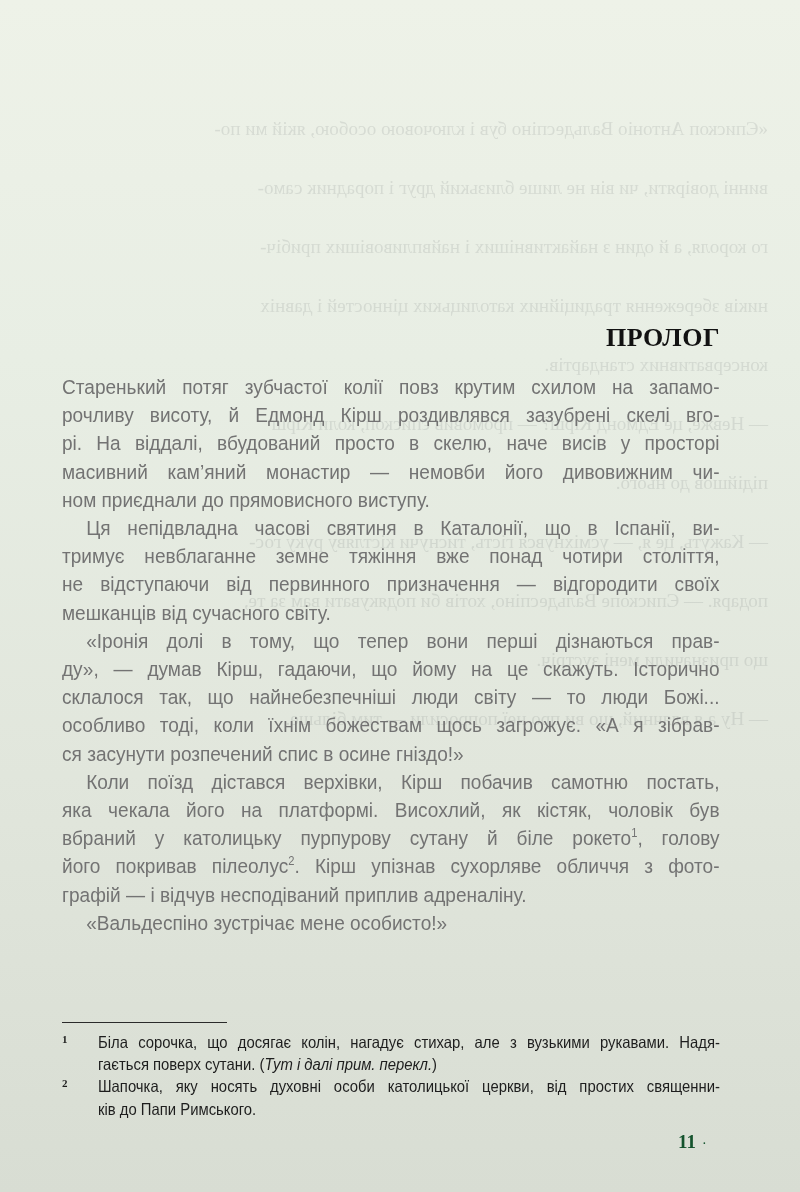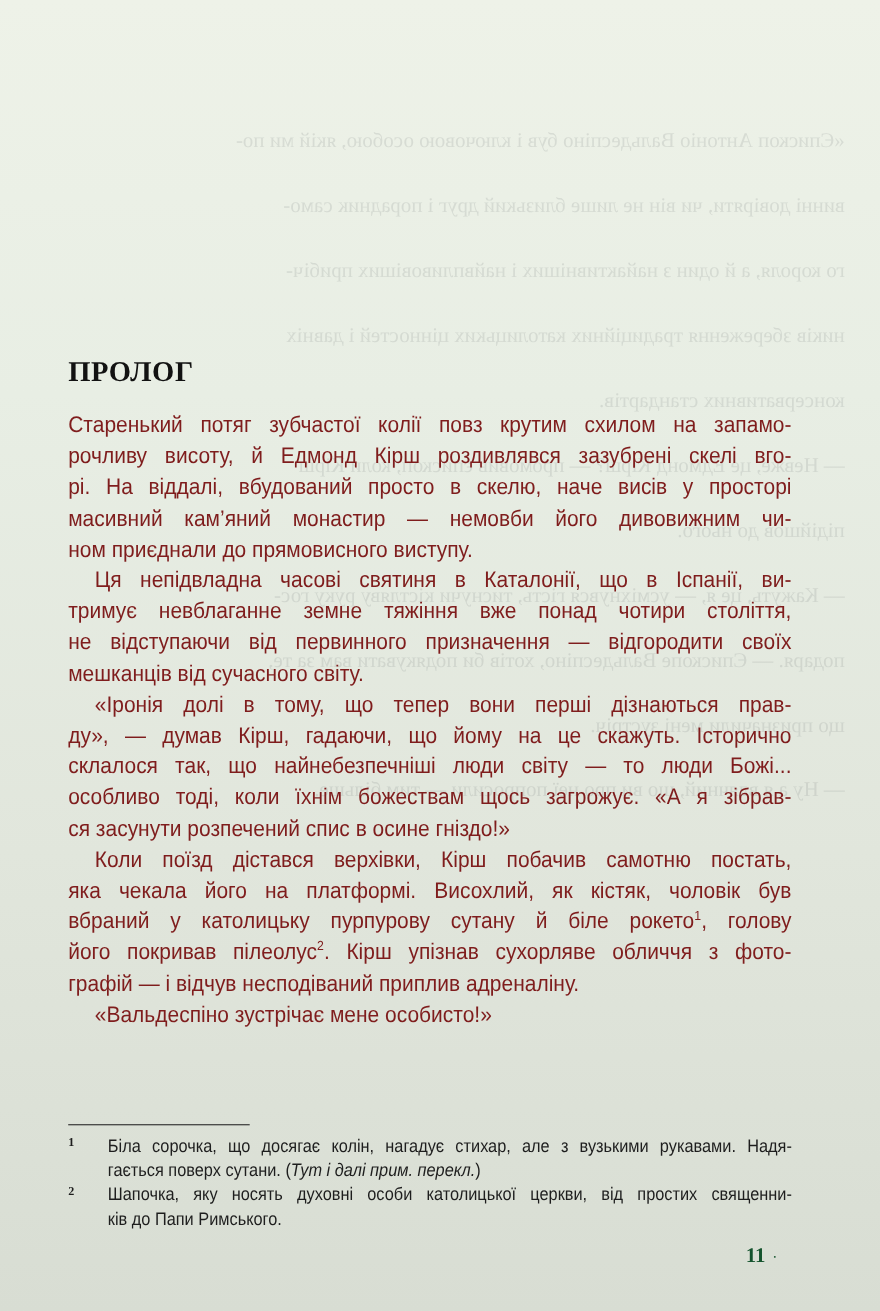--- a/index.html
+++ b/index.html
@@ -33,35 +33,35 @@
       position: absolute;
       left: 62px;
       top: 0;
       width: 658px;
     }
     .title {
       position: absolute;
       top: 323px;
       left: 0;
       width: 658px;
-      text-align: left;
+      text-align: right;
       font-size: 26px;
       font-weight: bold;
       letter-spacing: 0.5px;
       color: #121212;
     }
     .body-text {
       position: absolute;
       top: 373px;
       left: 0;
       width: 658px;
       font-family: "Liberation Sans", "DejaVu Sans", sans-serif;
       font-size: 20.5px;
       line-height: 28.2px;
-      color: #7f1d1d;
+      color: #737373;
     }
     .line {
       display: block;
       white-space: nowrap;
       text-align: justify;
       text-align-last: justify;
       transform: scaleX(0.93);
       transform-origin: left center;
       width: 707px;
     }

